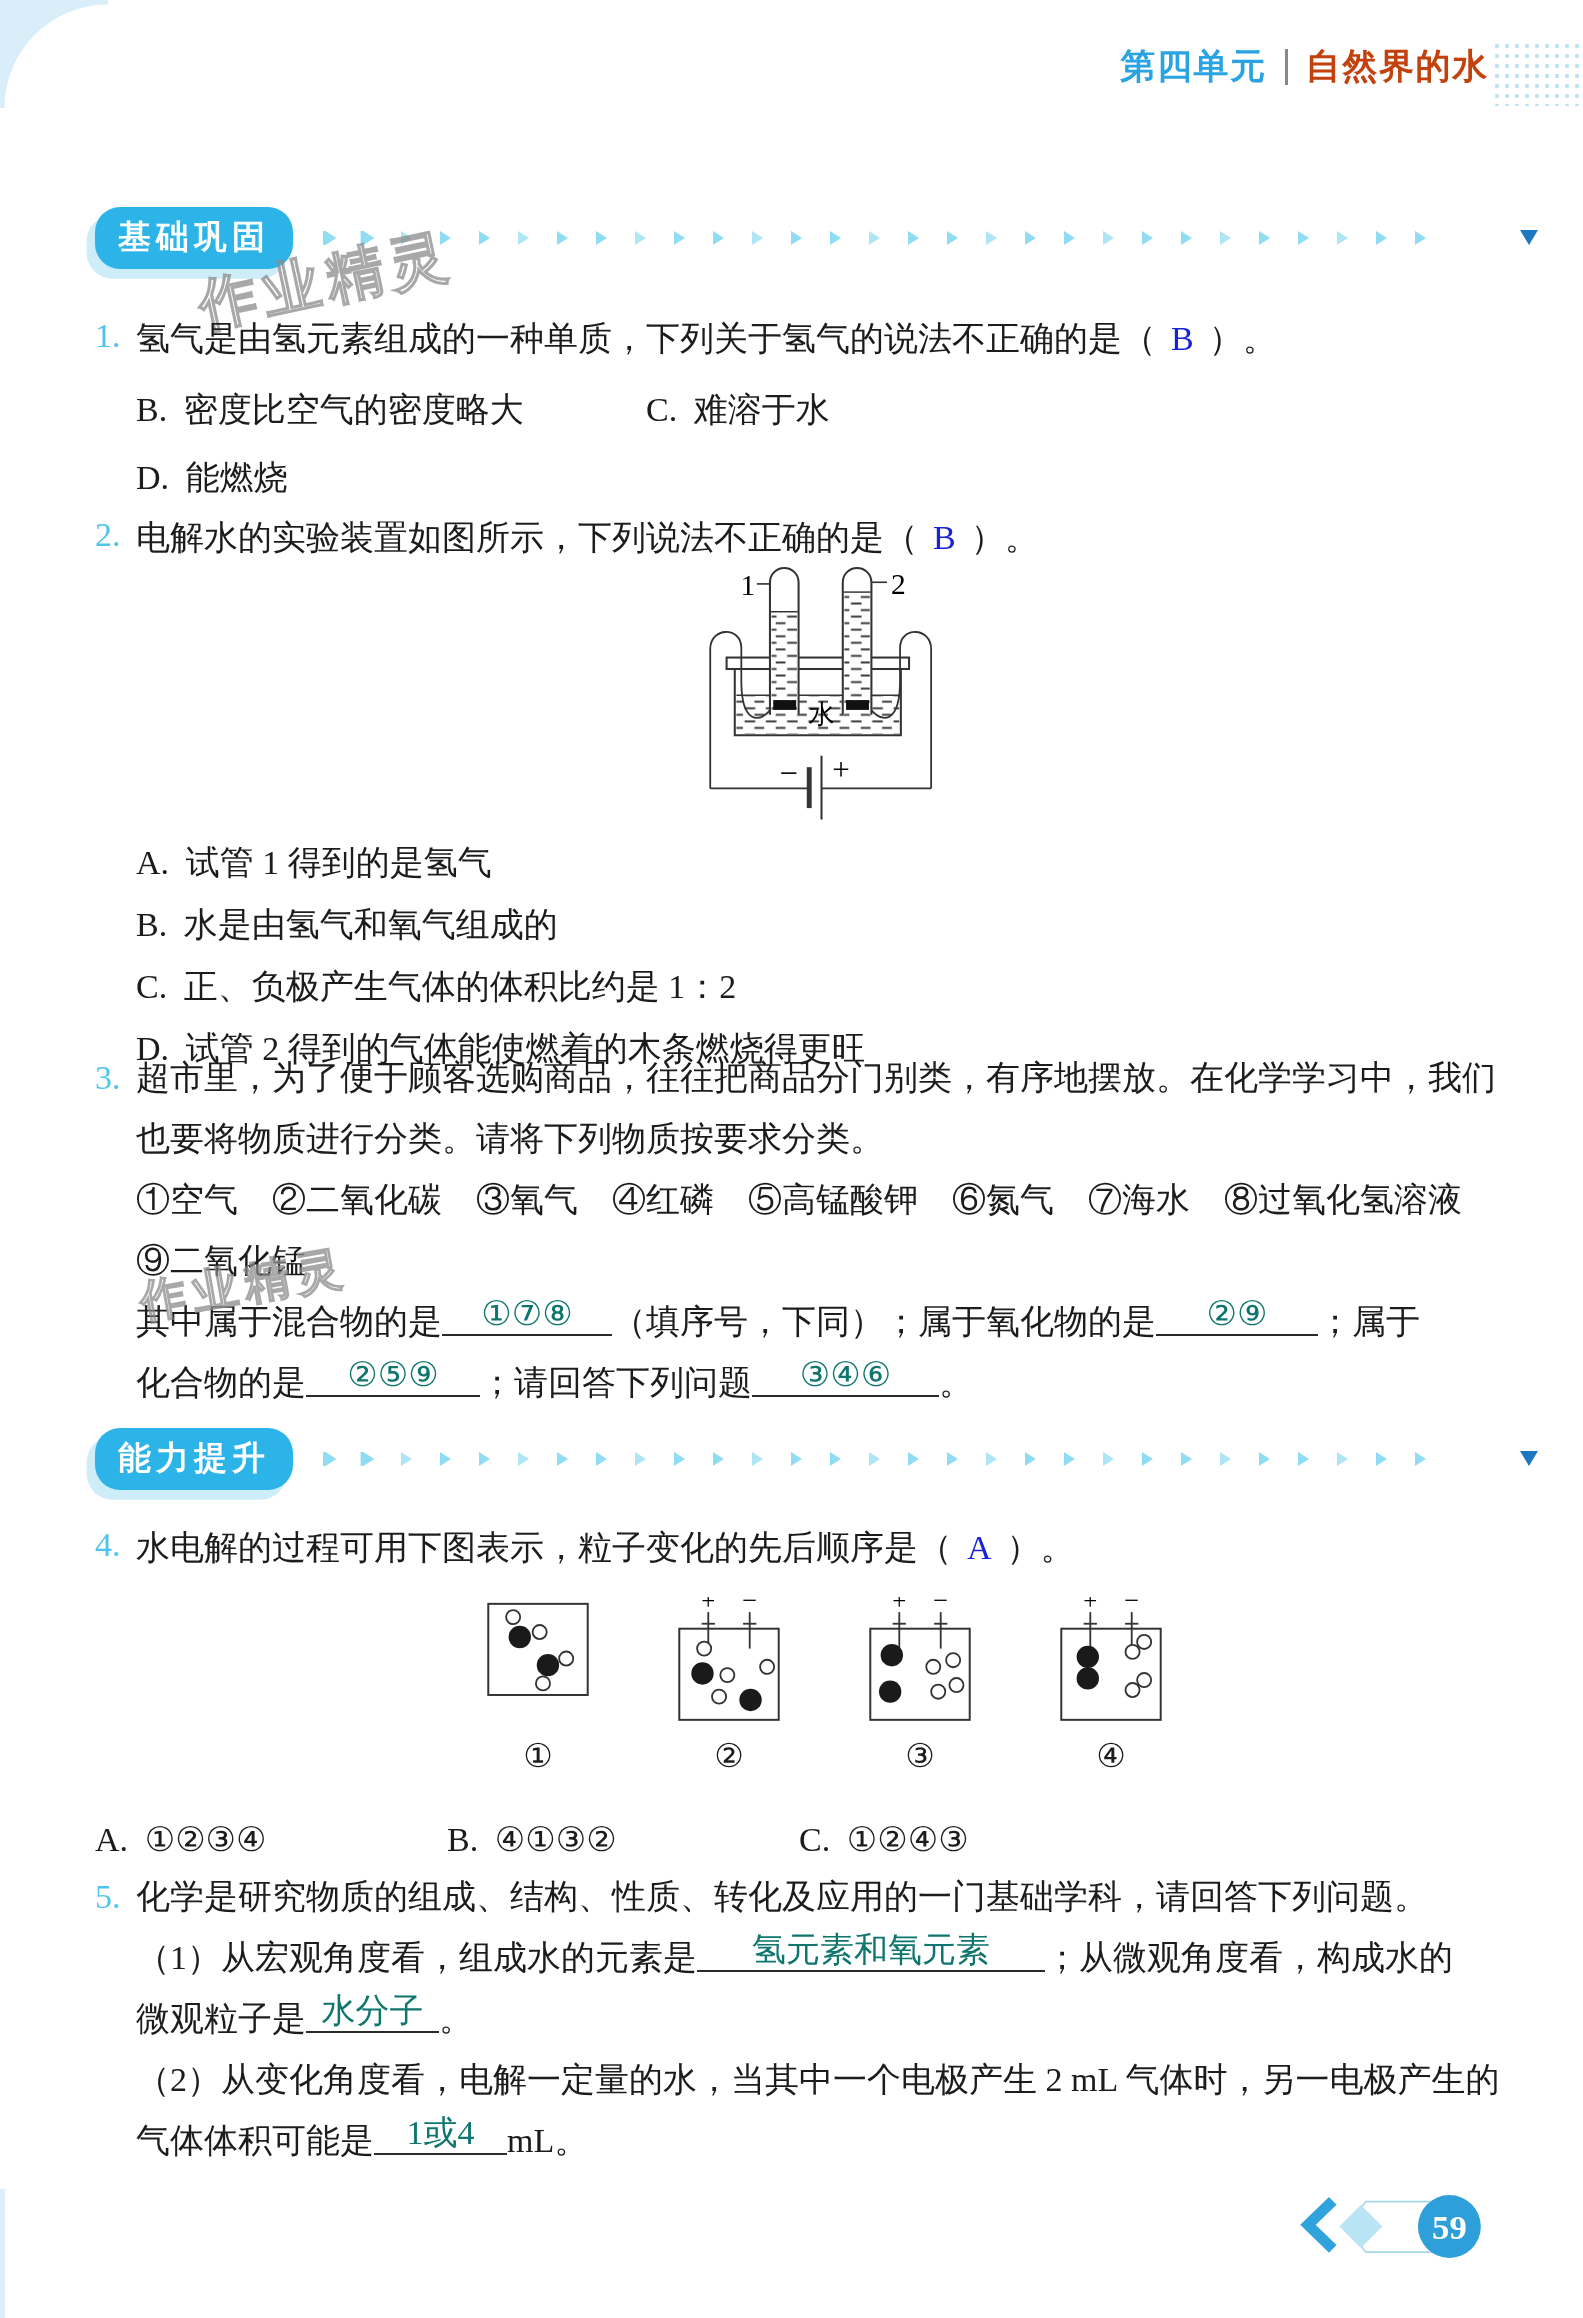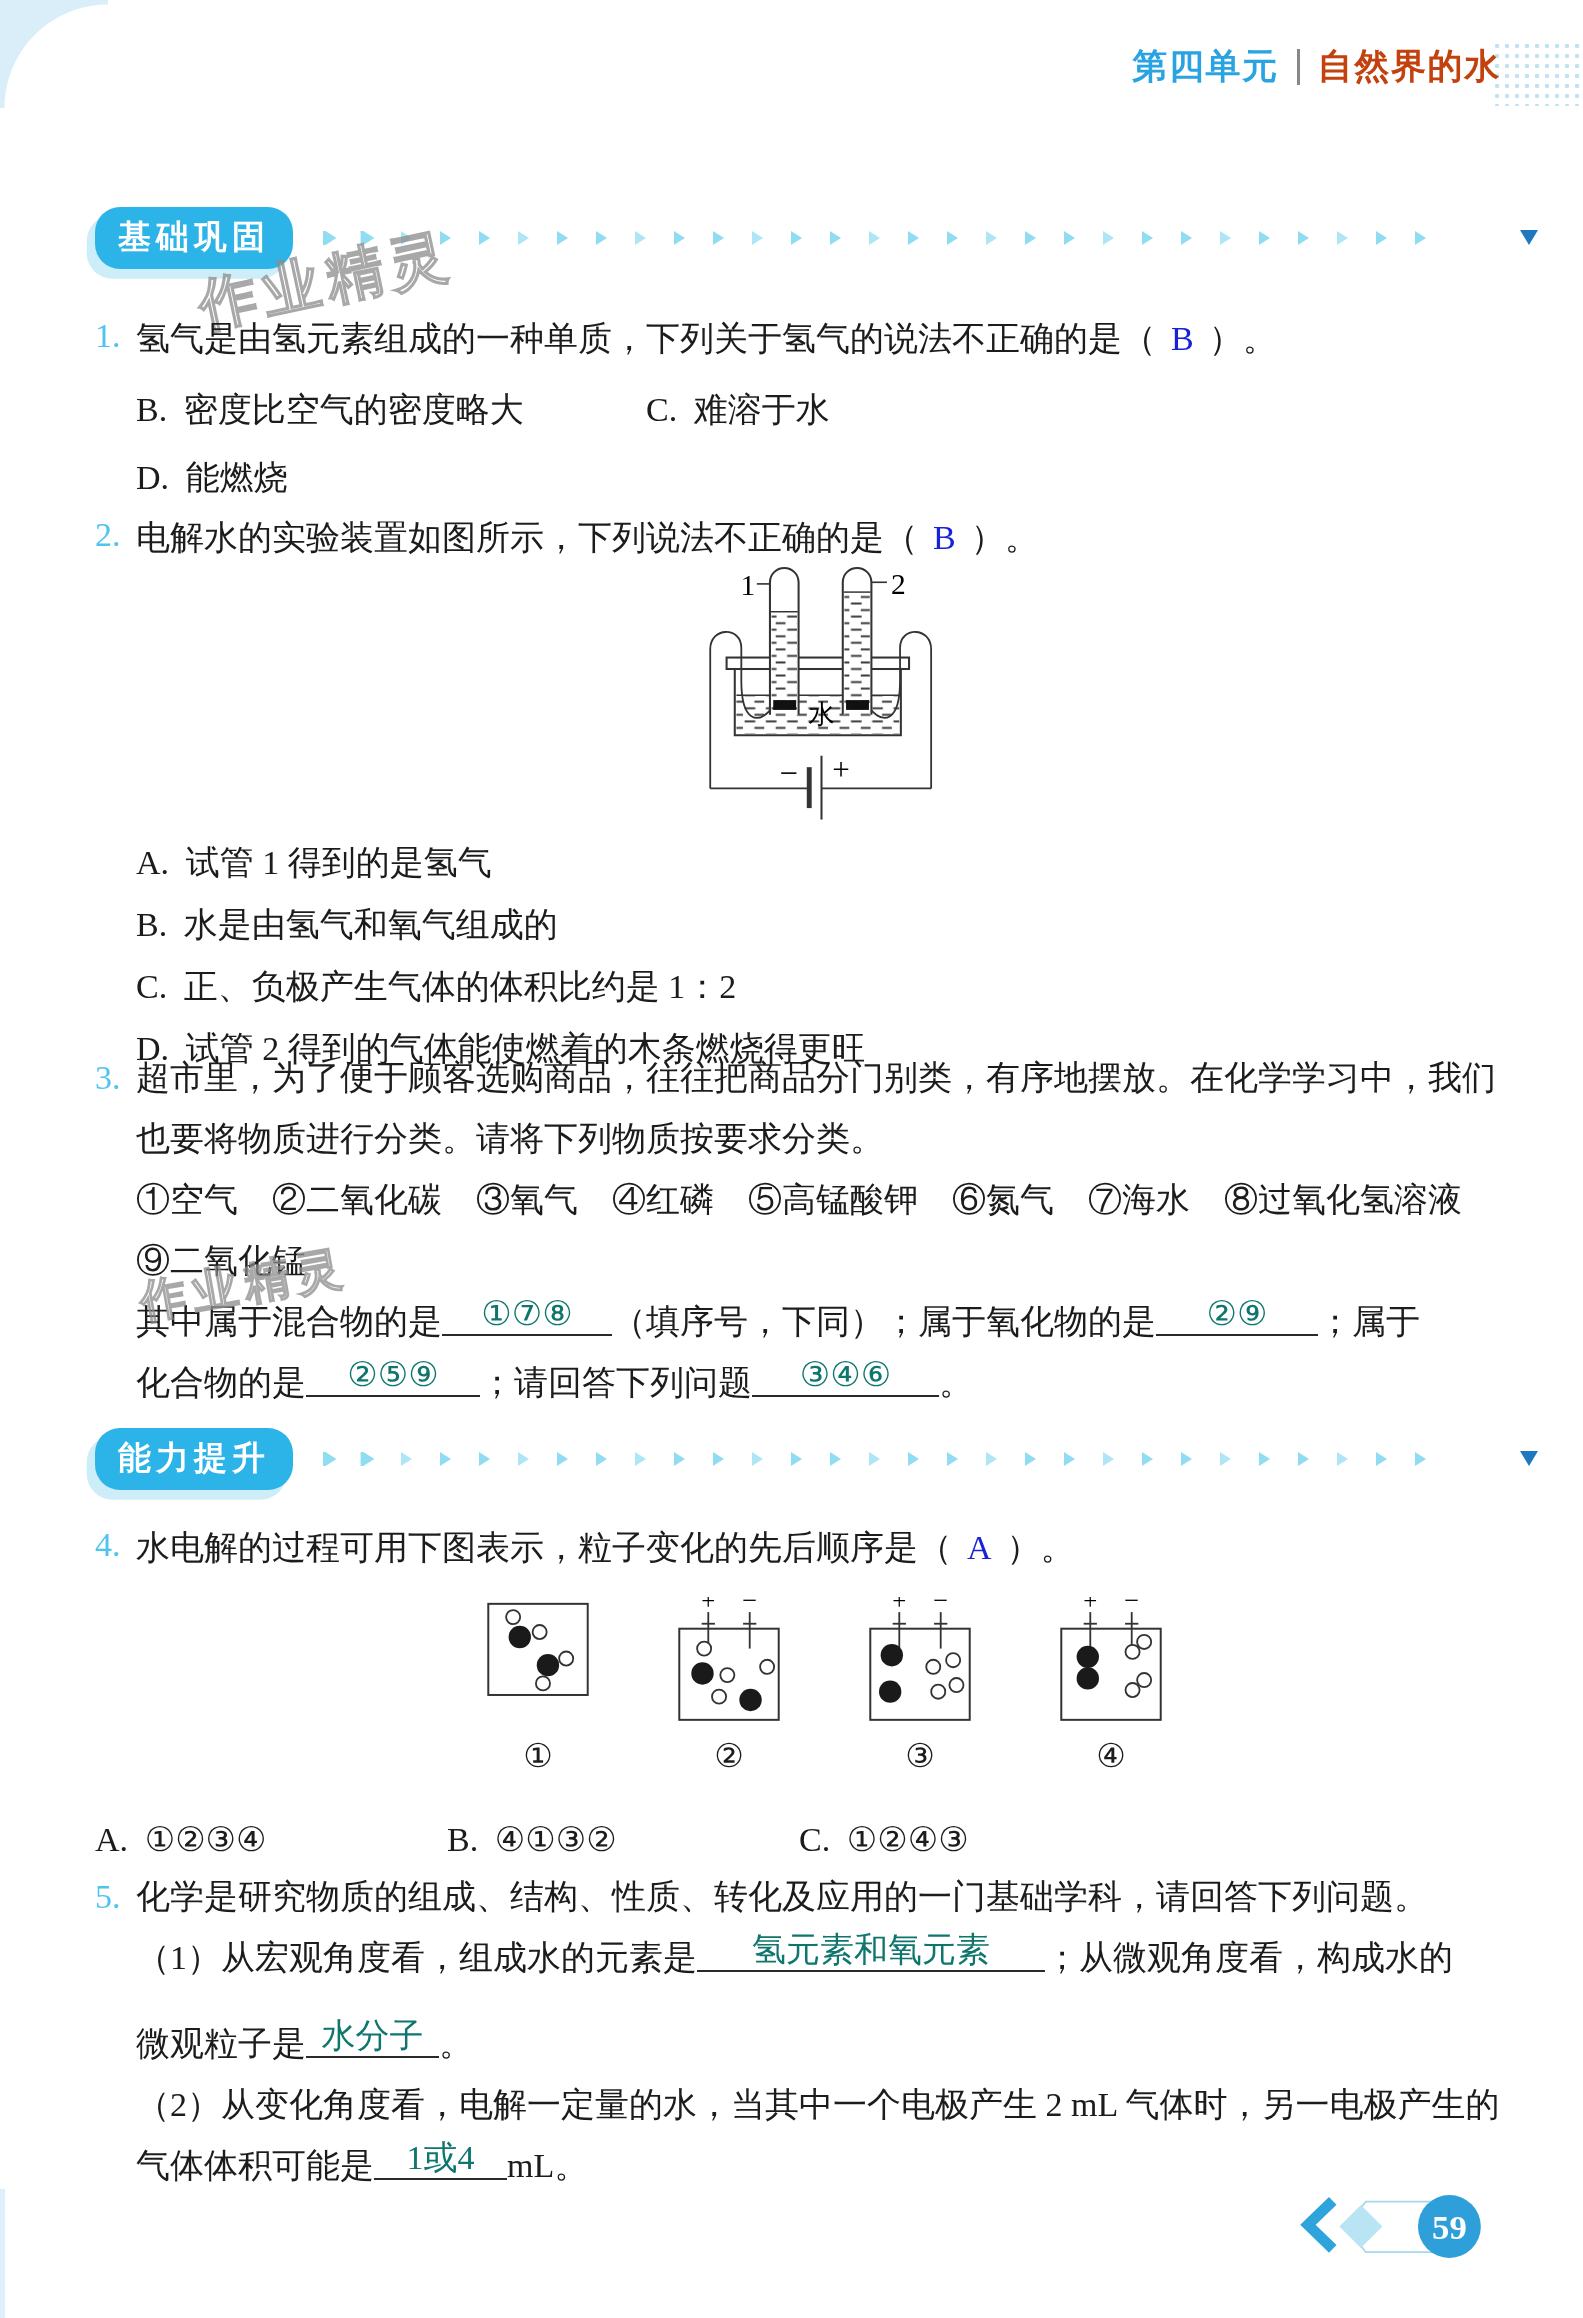--- a/index.html
+++ b/index.html
@@ -4,21 +4,21 @@
 <style>
   html,body{margin:0;padding:0;}
   body{background:#ffffff;}
   .page{position:relative;width:1583px;height:2319px;background:#fff;overflow:hidden;
         font-family:"Liberation Serif","DejaVu Serif",serif;font-size:34px;color:#1c1c1c;}
   
   .corner-tl{position:absolute;top:0;left:0;width:108px;height:108px;
     background:radial-gradient(circle at 108px 108px, rgba(0,0,0,0) 103px, #d9eef8 104px);}
   .edge-bl{position:absolute;left:0;top:2189px;width:5px;height:129px;background:#ddeff8;}
   
-  .header{position:absolute;top:43px;left:12px;width:1489px;display:flex;justify-content:flex-end;align-items:center;
+  .header{position:absolute;top:43px;left:0;width:1489px;display:flex;justify-content:flex-end;align-items:center;
           font-family:"Liberation Sans","DejaVu Sans",sans-serif;font-weight:bold;font-size:35px;}
   .header .unit{color:#2aa3e2;letter-spacing:1.7px;}
   .header .hdiv{width:2.5px;height:36px;background:#888;margin:0 18px;}
   .header .htitle{color:#c2410c;letter-spacing:1.7px;}
   .halftone{position:absolute;top:41px;right:0;width:91px;height:65px;
     background-image:radial-gradient(#bfe3f2 2px, rgba(0,0,0,0) 2.4px);background-size:10px 10px;}
   
   .badge-row{position:absolute;left:95px;width:1443px;display:flex;align-items:center;}
   .badge{display:inline-block;background:#2cb4e8;color:#fff;
          font-family:"Liberation Sans","DejaVu Sans",sans-serif;font-weight:bold;font-size:33px;
@@ -325,21 +325,21 @@
   </div>
 
   <div class="q lh73" style="top:1866px;">
     <span class="qnum">5.</span>
     <div class="qbody">
       <div>化学是研究物质的组成、结构、性质、转化及应用的一门基础学科，请回答下列问题。</div>
       <div>
         <span>（1）从宏观角度看，组成水的元素是</span><span class="blank" style="min-width:348px;"><span class="av">氢元素和氧元素</span></span><span>；从微观角度看，构成水的</span>
       </div>
       <div>
-        <span>微观粒子是</span><span class="blank" style="min-width:133px;margin-top:25px;"><span class="av">水分子</span></span><span>。</span>
+        <span>微观粒子是</span><span class="blank" style="min-width:133px;"><span class="av">水分子</span></span><span>。</span>
       </div>
       <div>（2）从变化角度看，电解一定量的水，当其中一个电极产生 2 mL 气体时，另一电极产生的</div>
       <div>
         <span>气体体积可能是</span><span class="blank" style="min-width:133px;"><span class="av">1或4</span></span><span>mL。</span>
       </div>
     </div>
   </div>
 
   <div class="footer">
     <svg width="191" height="91" viewBox="0 0 230 110" style="font-size:41px">

